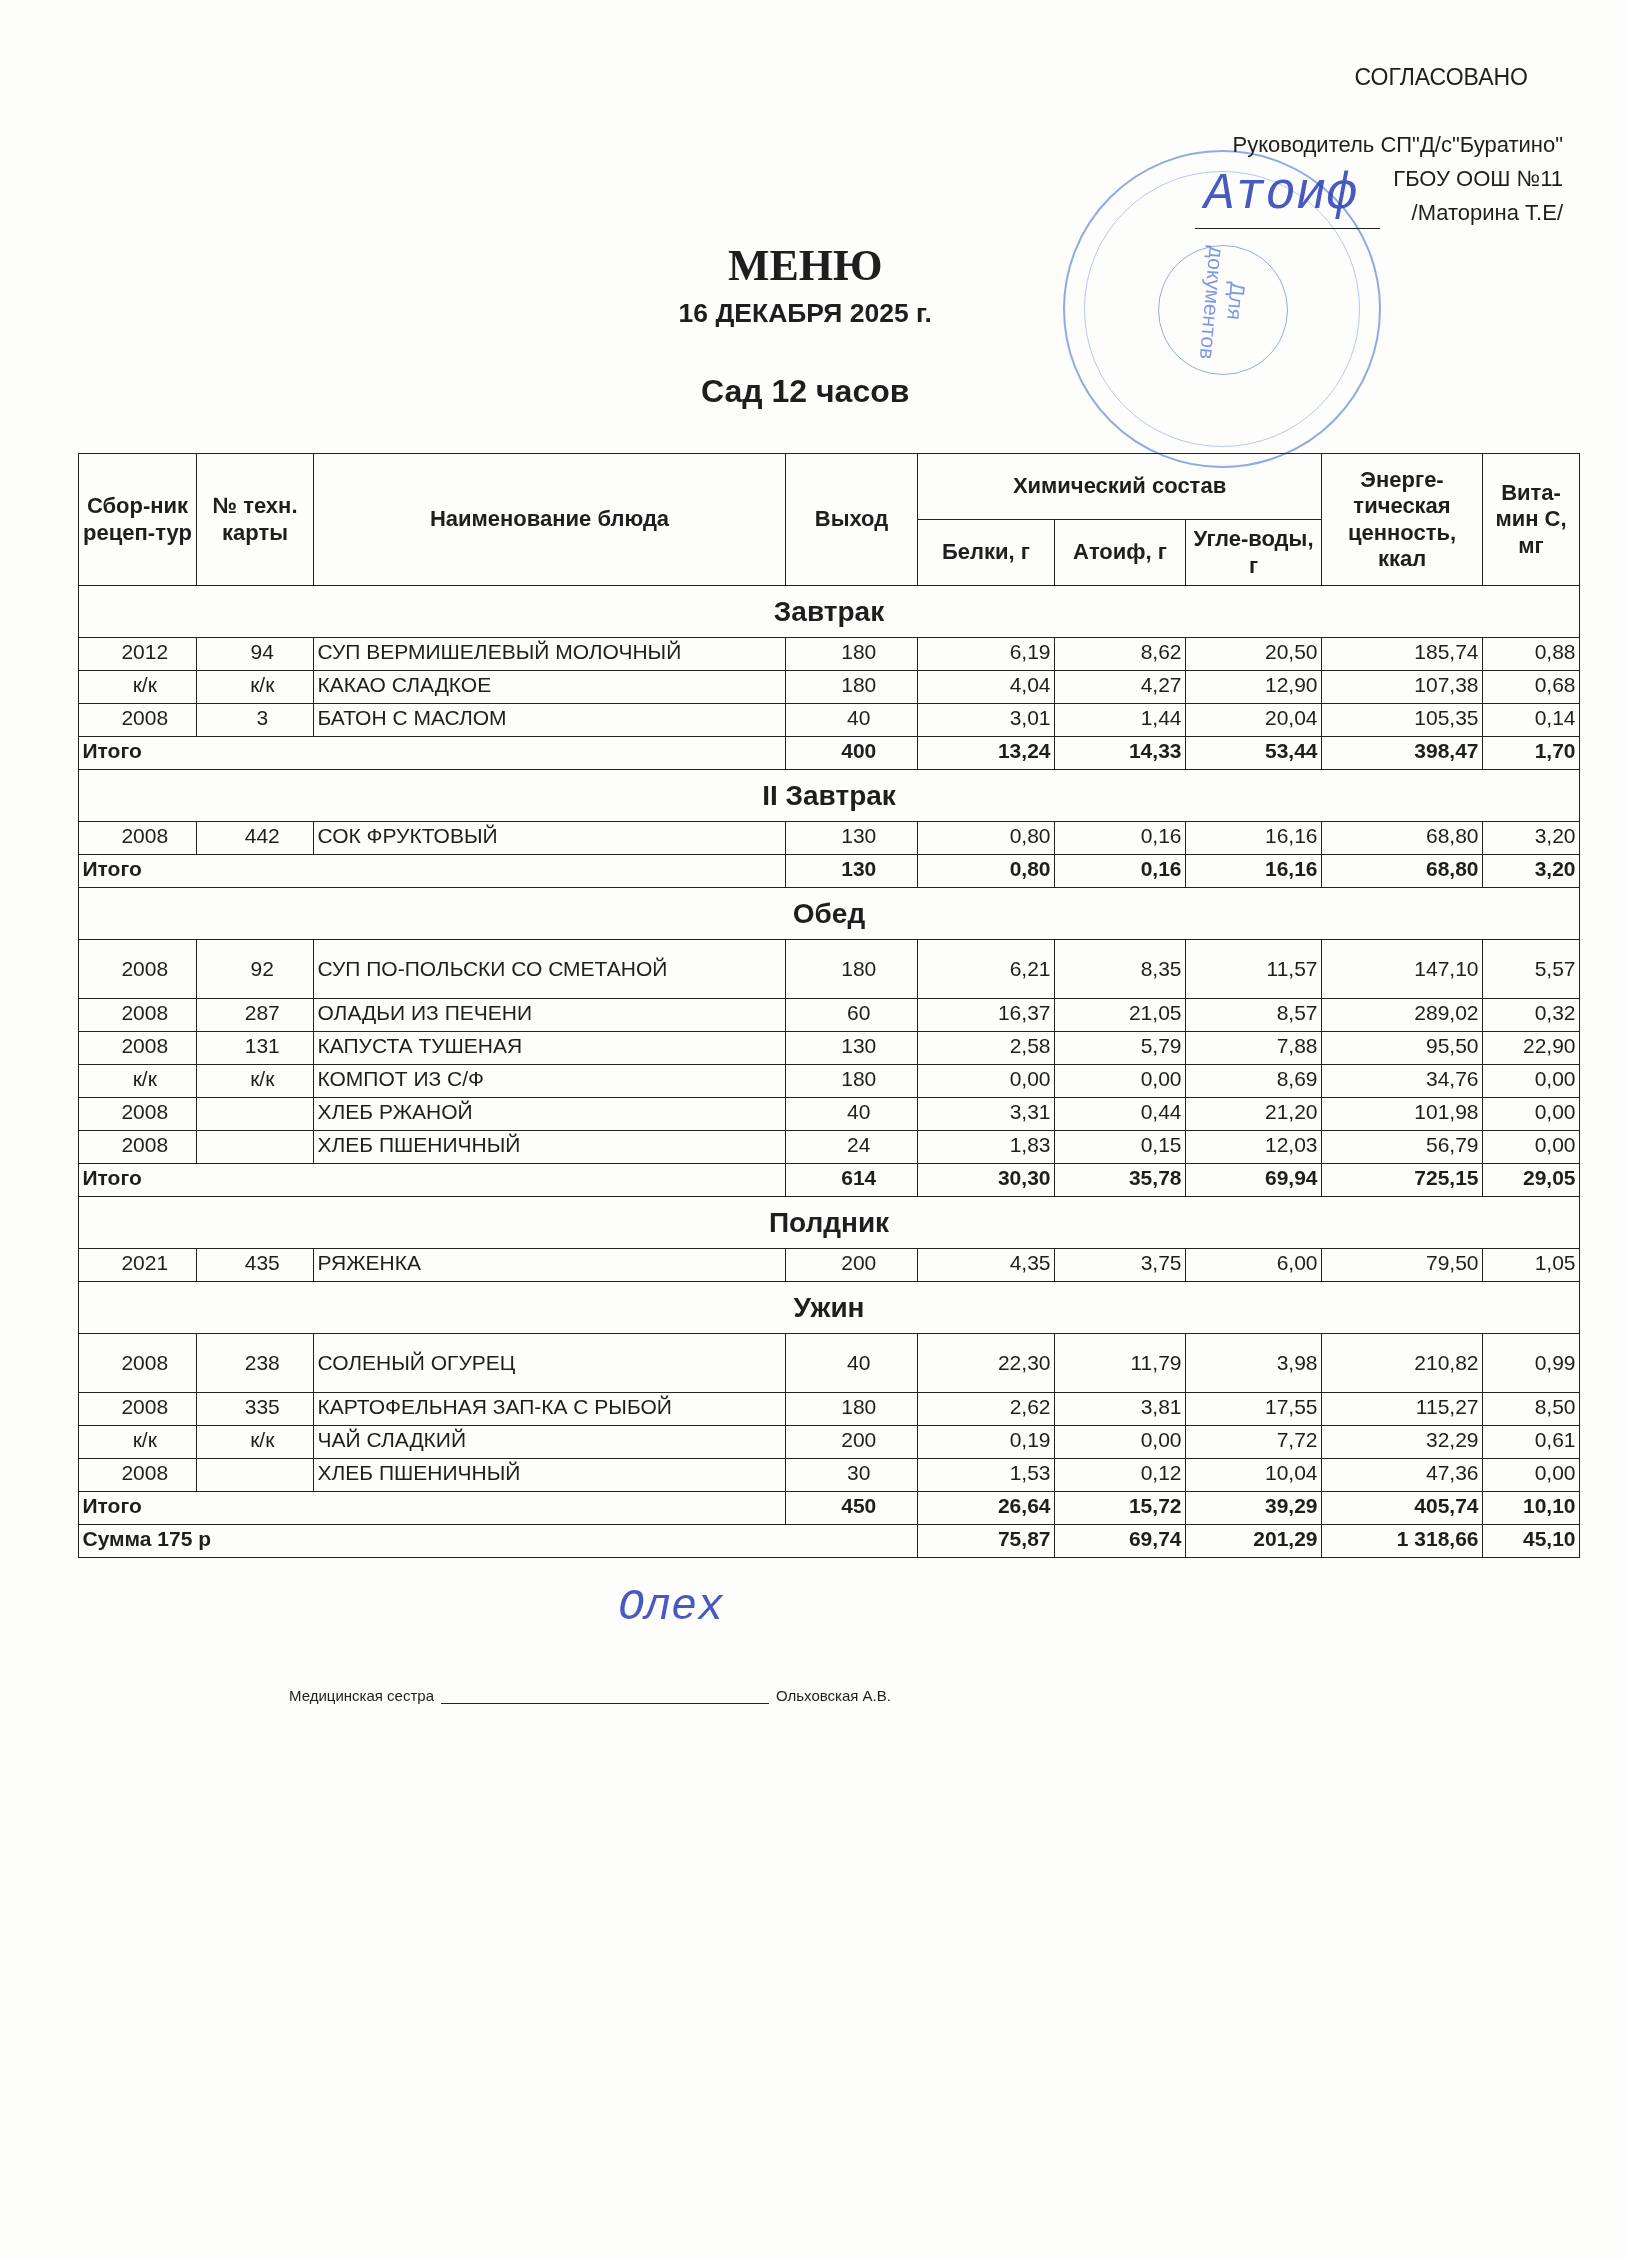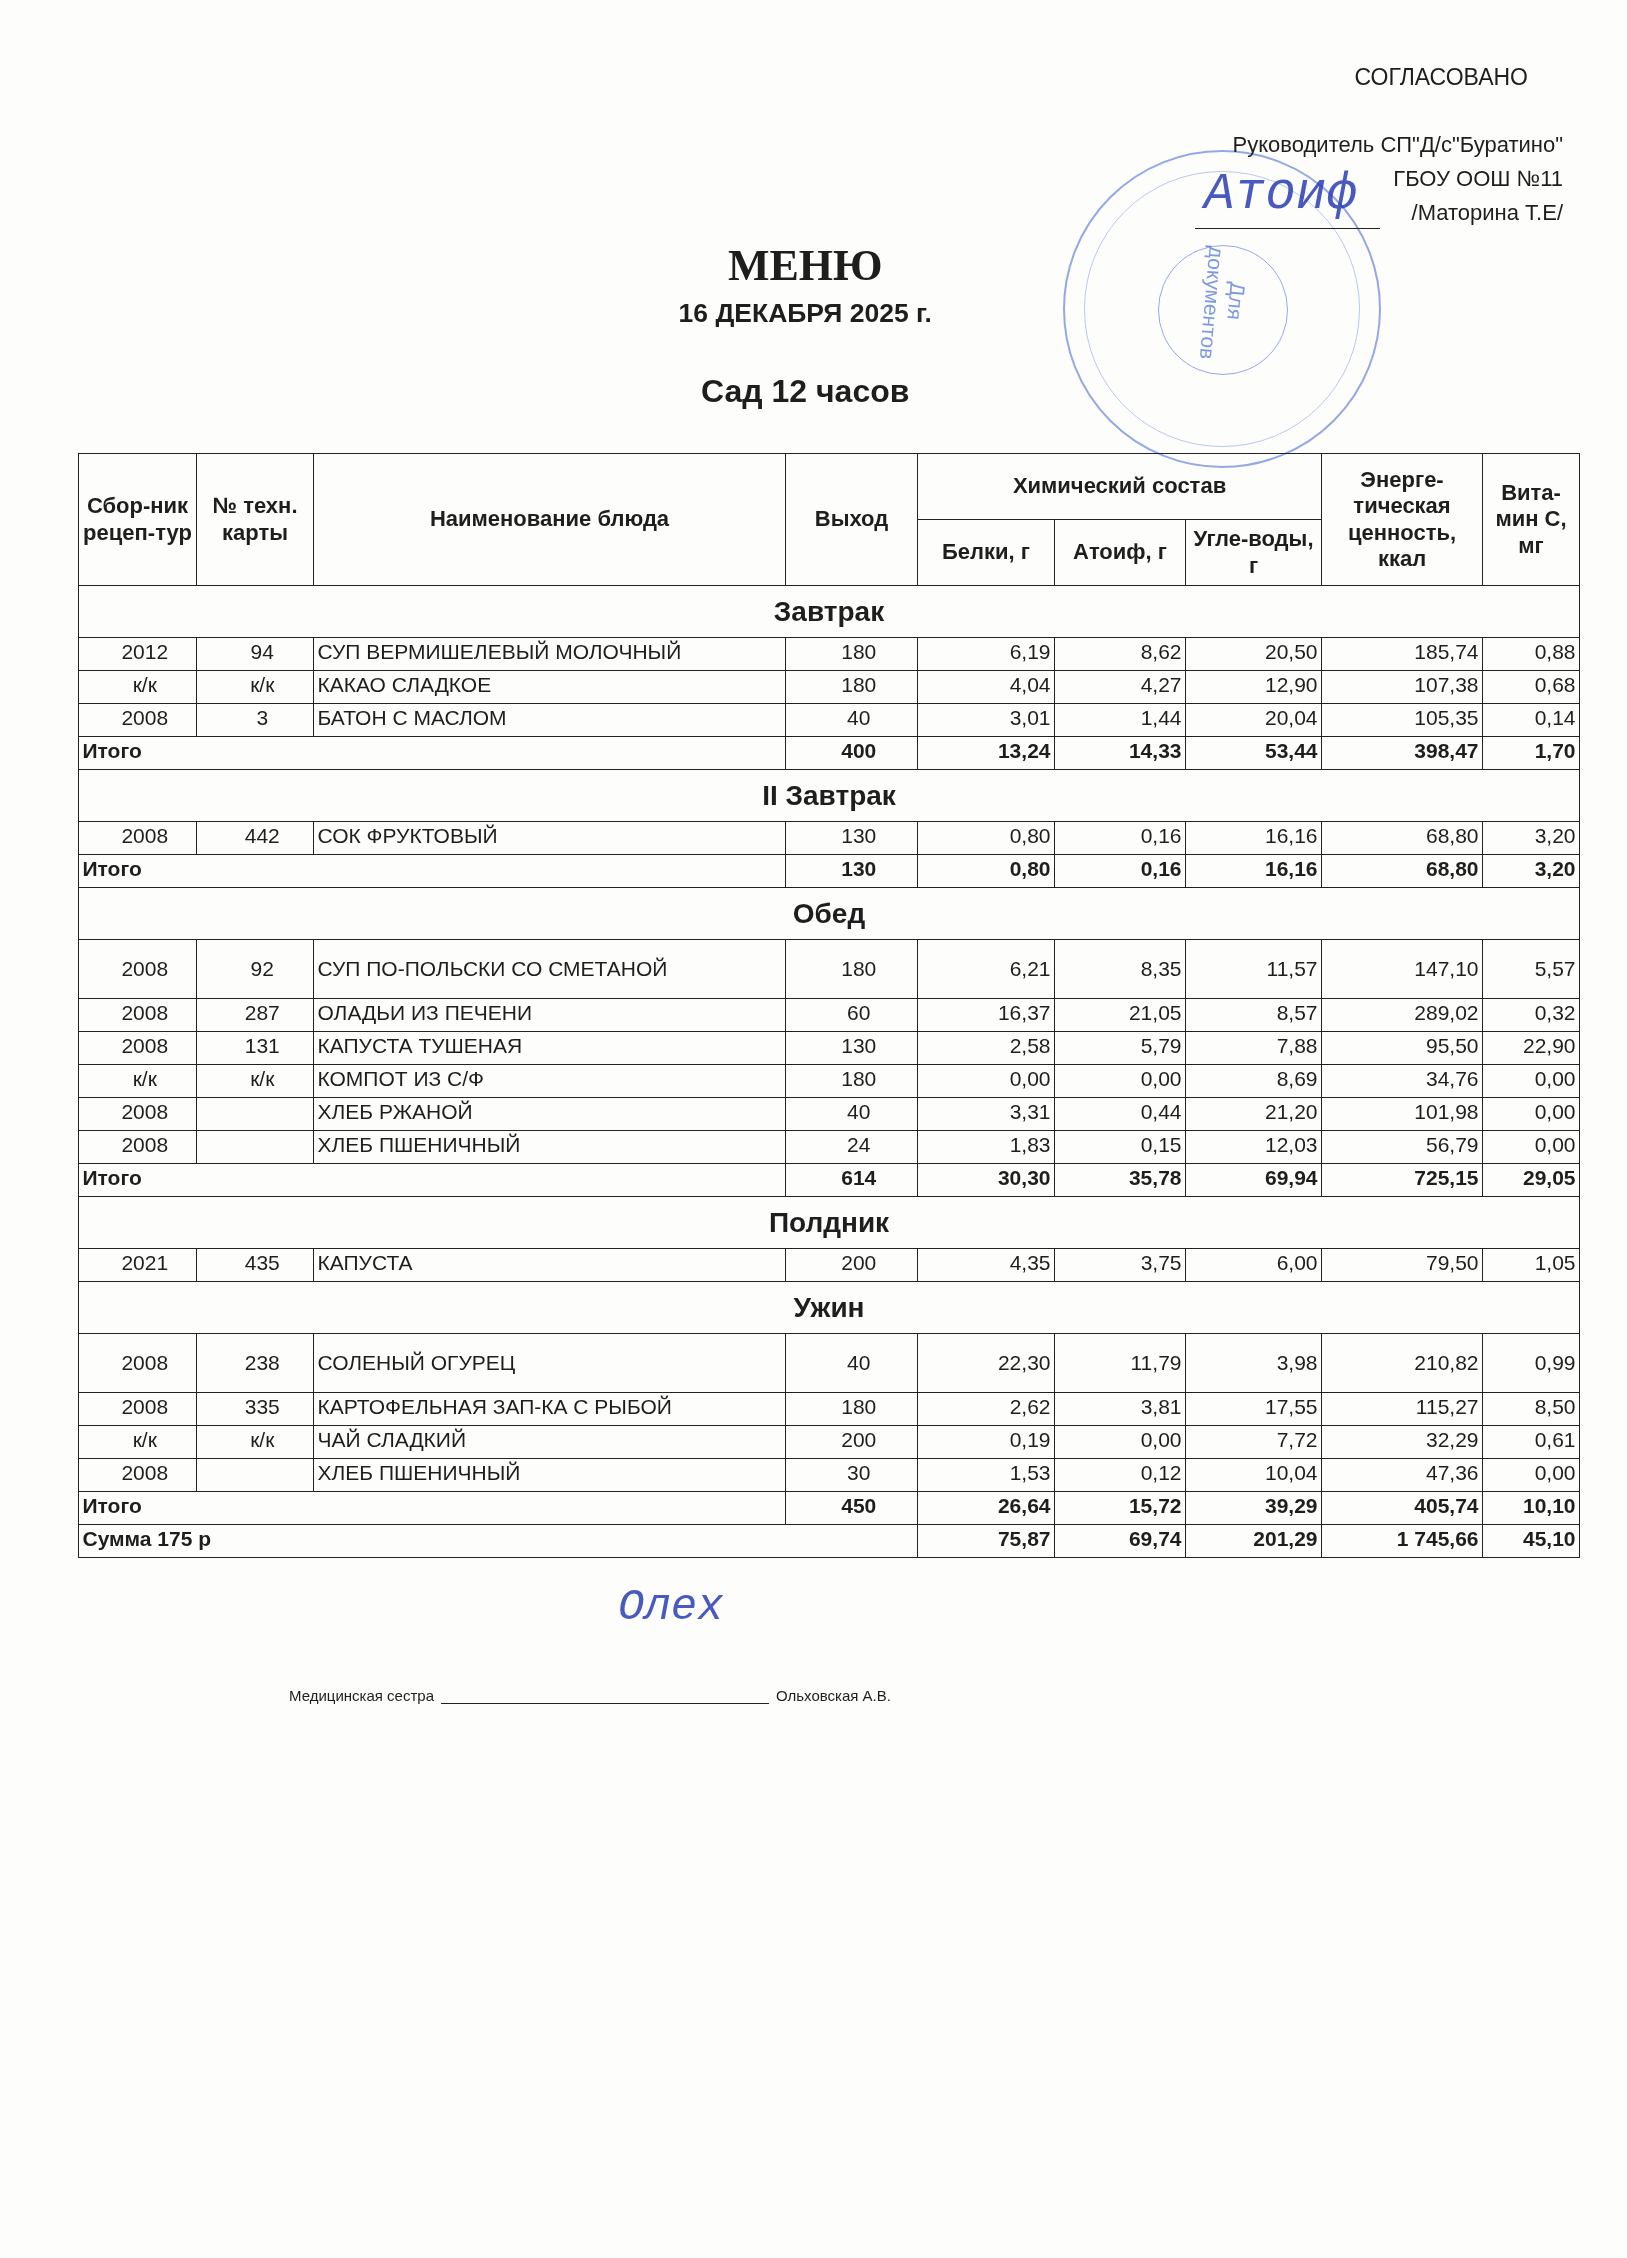--- a/index.html
+++ b/index.html
@@ -232,21 +232,21 @@
         <td class="n">69,94</td>
         <td class="n">725,15</td>
         <td class="n">29,05</td>
       </tr>
       <tr class="sec">
         <td colspan="9">Полдник</td>
       </tr>
       <tr class="r">
         <td class="c">2021</td>
         <td class="c">435</td>
-        <td class="l">КАПУСТА</td>
+        <td class="l">РЯЖЕНКА</td>
         <td class="c">200</td>
         <td class="n">4,35</td>
         <td class="n">3,75</td>
         <td class="n">6,00</td>
         <td class="n">79,50</td>
         <td class="n">1,05</td>
       </tr>
       <tr class="sec">
         <td colspan="9">Ужин</td>
       </tr>
@@ -301,21 +301,21 @@
         <td class="n">15,72</td>
         <td class="n">39,29</td>
         <td class="n">405,74</td>
         <td class="n">10,10</td>
       </tr>
       <tr class="tot">
     <td colspan="4" class="l">Сумма 175 р</td>
     <td class="n">75,87</td>
     <td class="n">69,74</td>
     <td class="n">201,29</td>
-    <td class="n">1 745,66</td>
+    <td class="n">1 318,66</td>
     <td class="n">45,10</td>
   </tr>
     </tbody>
 </table>
 
 <div class="footer">
   <span>Медицинская сестра</span><span class="line"></span><span>Ольховская А.В.</span>
 </div>
 <div class="scribble" style="left:618px;top:1582px;font-size:44px;">Олех</div>
 

